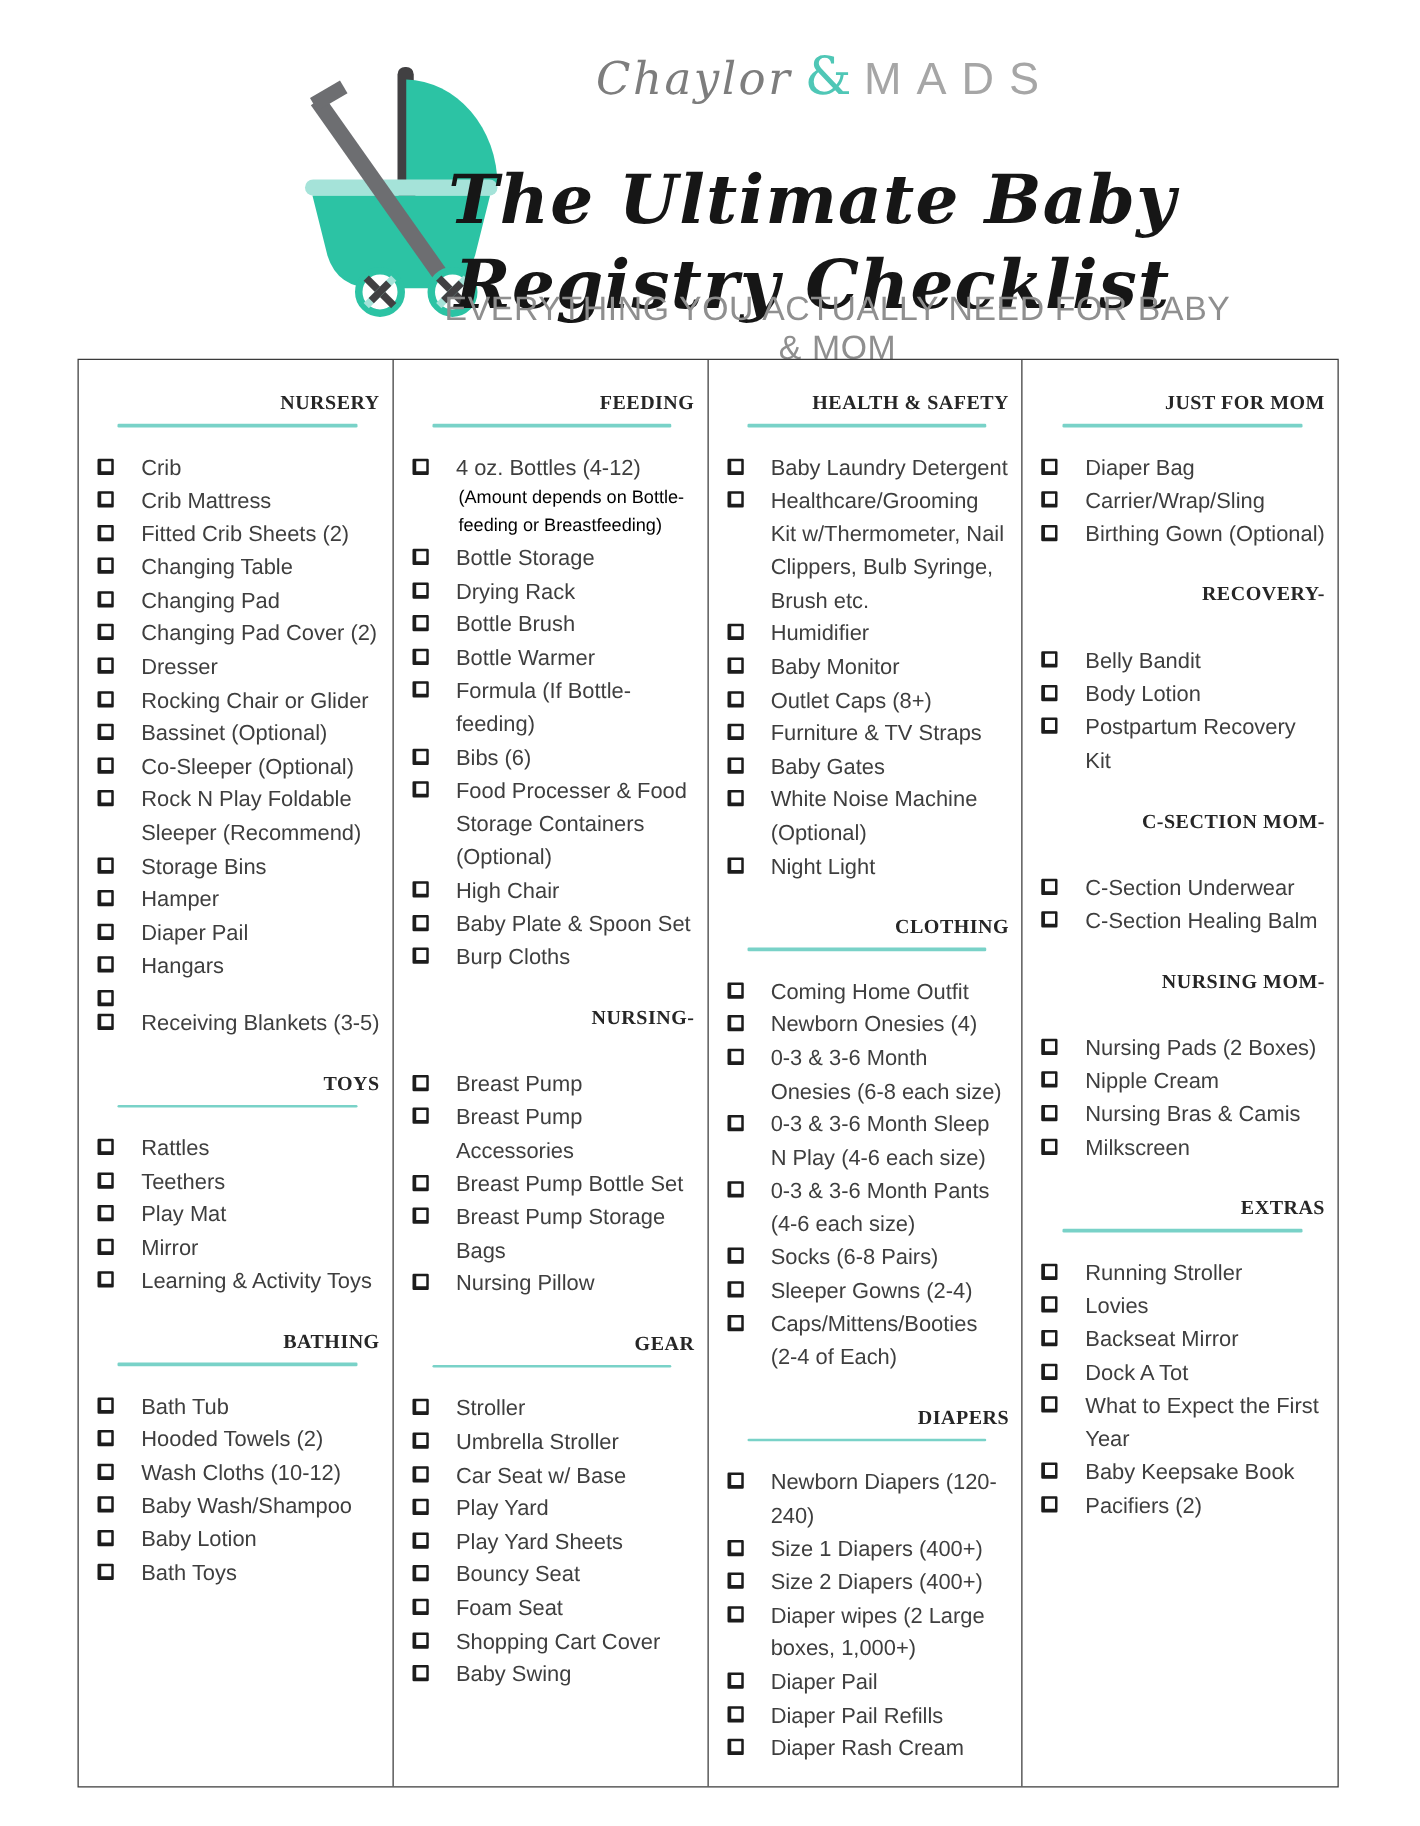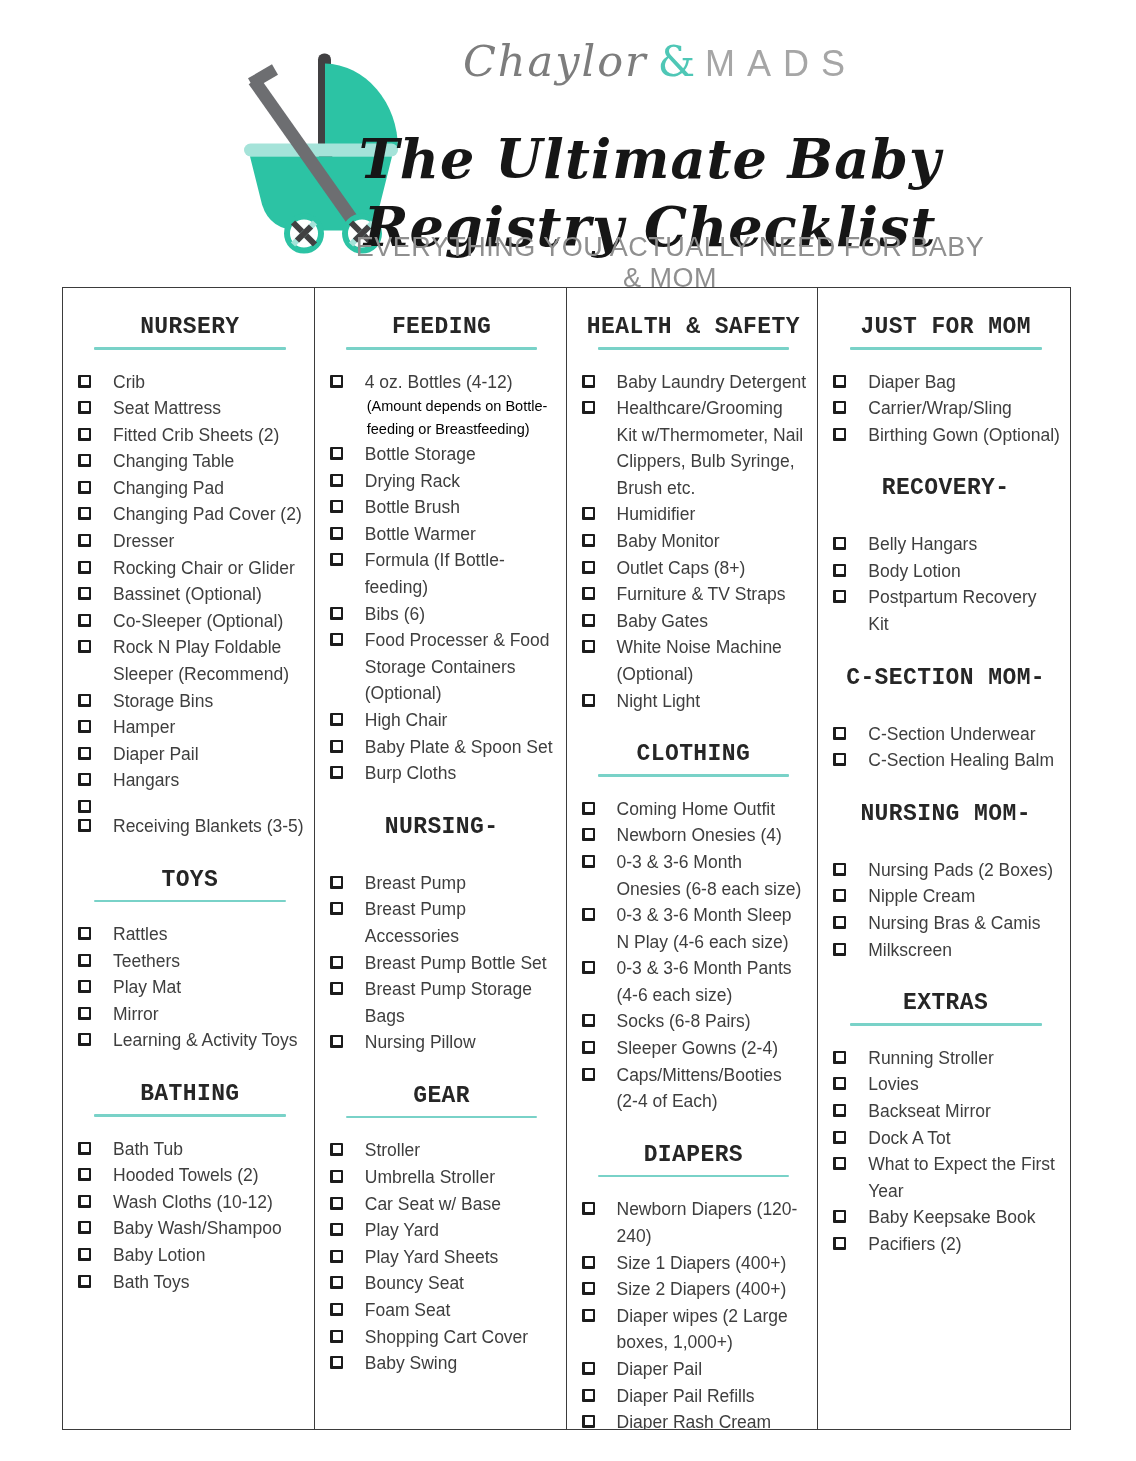--- a/index.html
+++ b/index.html
@@ -10,36 +10,36 @@
     --table-border:#3b3b3b;
   }
   *{margin:0;padding:0;box-sizing:border-box;}
   html,body{background:#ffffff;}
   body{font-family:"Liberation Sans",sans-serif;}
   .page{position:relative;width:1136px;height:1461px;background:#fff;overflow:hidden;}
 
   
   .stroller{position:absolute;left:240px;top:42px;width:162px;height:218px;}
   .brandline{position:absolute;left:370px;top:36px;width:580px;text-align:center;white-space:nowrap;}
-  .brand1{font-size:43px;color:#7d7d7d;font-style:italic;letter-spacing:2px;font-family:"DejaVu Serif",serif;}
+  .brand1{font-size:36px;color:#7d7d7d;font-style:italic;letter-spacing:2px;font-family:"DejaVu Serif",serif;}
   .brandamp{font-size:42px;color:var(--teal);font-weight:400;padding:0 10px;font-family:"DejaVu Serif",serif;}
   .brand2{font-size:36px;color:#a6a6a6;letter-spacing:12px;font-family:"Liberation Sans",sans-serif;}
   .titleblock{position:absolute;left:350px;top:88px;width:600px;text-align:center;color:#161616;
     font-family:"DejaVu Serif",serif;font-style:italic;font-weight:bold;font-size:54px;line-height:68px;letter-spacing:1px;margin-top:37px;}
   .subtitle{position:absolute;left:350px;top:232px;width:640px;text-align:center;color:#8f8f8f;
     font-size:27px;letter-spacing:0.5px;font-family:"Liberation Sans",sans-serif;}
 
   
   .table{position:absolute;left:62px;top:287px;width:1009px;height:1143px;
     border:1.5px solid var(--table-border);display:grid;grid-template-columns:1fr 1fr 1fr 1fr;}
   .col{border-right:1.5px solid var(--table-border);padding:20px 10px 10px 13px;overflow:hidden;}
   .col:last-child{border-right:none;}
 
-  .sec-title{font-size:23px;font-weight:bold;color:var(--header-text);text-align:center;
-    letter-spacing:0.4px;margin-top:27px;font-family:Liberation Mono, monospace;}
+  .sec-title{font-size:16px;font-weight:bold;color:var(--header-text);text-align:right;
+    letter-spacing:0.4px;margin-top:27px;font-family:Liberation Serif, serif;}
   .sec-title.first{margin-top:6px;}
   .sec-underline{height:2.5px;background:var(--underline);width:84%;margin:7px auto 19px auto;border-radius:1px;}
   .sec-title.nou{margin-bottom:30px;}
 
   .item{display:flex;align-items:flex-start;margin:0 0 0 2px;}
   .checkbox{flex:0 0 auto;width:13px;height:13px;border:2px solid #1c1c1c;border-left-width:3px;border-bottom-width:3px;
     border-radius:1px;margin:6px 22px 0 0;background:#fff;}
   .label{font-size:17.5px;line-height:26.6px;color:var(--text-dark);}
   .note{font-size:14.5px;line-height:23px;color:#000000;margin-left:39px;}
 </style>
@@ -91,21 +91,21 @@
   <div class="table">
       <div class="col">
         <div class="sec-title first">NURSERY</div>
         <div class="sec-underline"></div>
         <div class="item">
           <span class="checkbox"></span>
           <span class="label">Crib</span>
         </div>
         <div class="item">
           <span class="checkbox"></span>
-          <span class="label">Seat Mattress</span>
+          <span class="label">Crib Mattress</span>
         </div>
         <div class="item">
           <span class="checkbox"></span>
           <span class="label">Fitted Crib Sheets (2)</span>
         </div>
         <div class="item">
           <span class="checkbox"></span>
           <span class="label">Changing Table</span>
         </div>
         <div class="item">
@@ -431,21 +431,21 @@
           <span class="checkbox"></span>
           <span class="label">Carrier/Wrap/Sling</span>
         </div>
         <div class="item">
           <span class="checkbox"></span>
           <span class="label">Birthing Gown (Optional)</span>
         </div>
         <div class="sec-title nou">RECOVERY-</div>
         <div class="item">
           <span class="checkbox"></span>
-          <span class="label">Belly Hangars</span>
+          <span class="label">Belly Bandit</span>
         </div>
         <div class="item">
           <span class="checkbox"></span>
           <span class="label">Body Lotion</span>
         </div>
         <div class="item">
           <span class="checkbox"></span>
           <span class="label">Postpartum Recovery Kit</span>
         </div>
         <div class="sec-title nou">C-SECTION MOM-</div>

